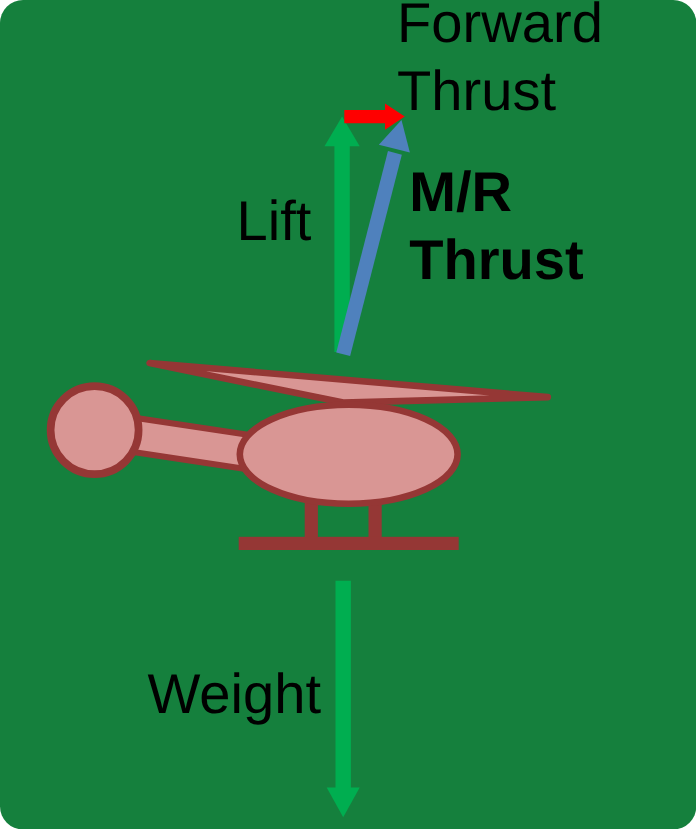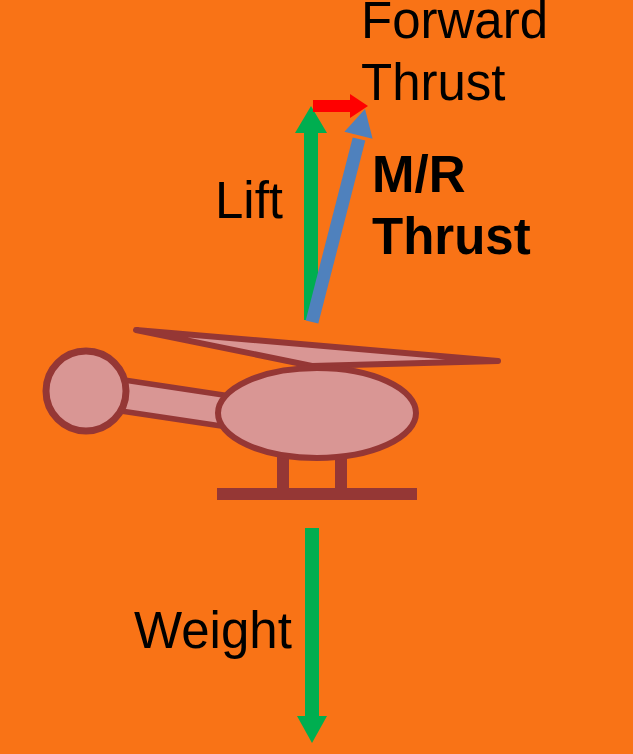--- a/index.html
+++ b/index.html
@@ -4,23 +4,24 @@
 <style>
   html, body {
     margin: 0;
     padding: 0;
     background: #ffffff;
   }
   .stage {
     position: relative;
     width: 633px;
     height: 754px;
-    background: #f97316;
+    background: #15803d;
     overflow: hidden;
     font-family: "Liberation Sans", sans-serif;
+    border-radius: 21px;
   }
   .stage svg {
     position: absolute;
     left: 0;
     top: 0;
   }
   .label {
     position: absolute;
     font-family: "Liberation Sans", sans-serif;
     font-size: 51px;

